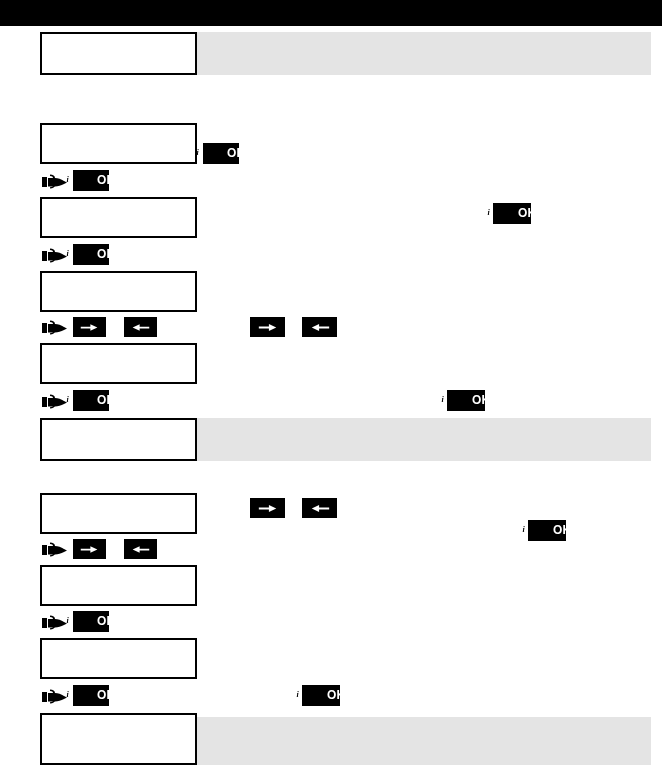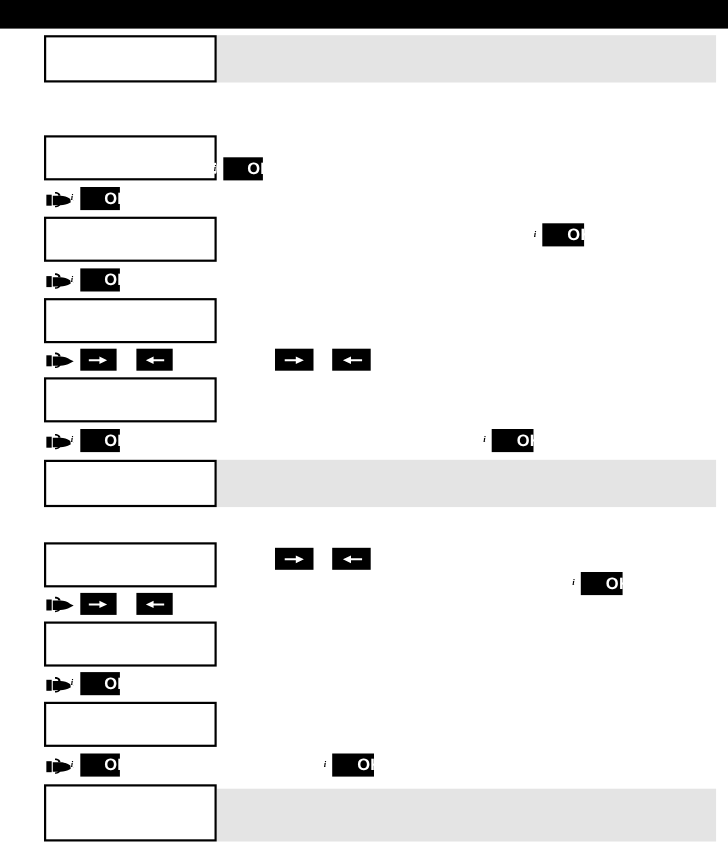--- a/index.html
+++ b/index.html
@@ -84,21 +84,21 @@
     top: 0px;
   }
   .key.ok .divider {
     display: inline-block;
     width: 1px;
     height: 13px;
     background: #ffffff;
     margin: 0 4px 0 1px;
   }
   .key.ok .ok-label {
-    font-size: 15px;
+    font-size: 12px;
     font-weight: bold;
     padding-left: 20px;
   }
 
   .key.arrow {
     font-size: 13px;
     font-weight: bold;
   }
   .key.arrow svg { display: block; }
 

